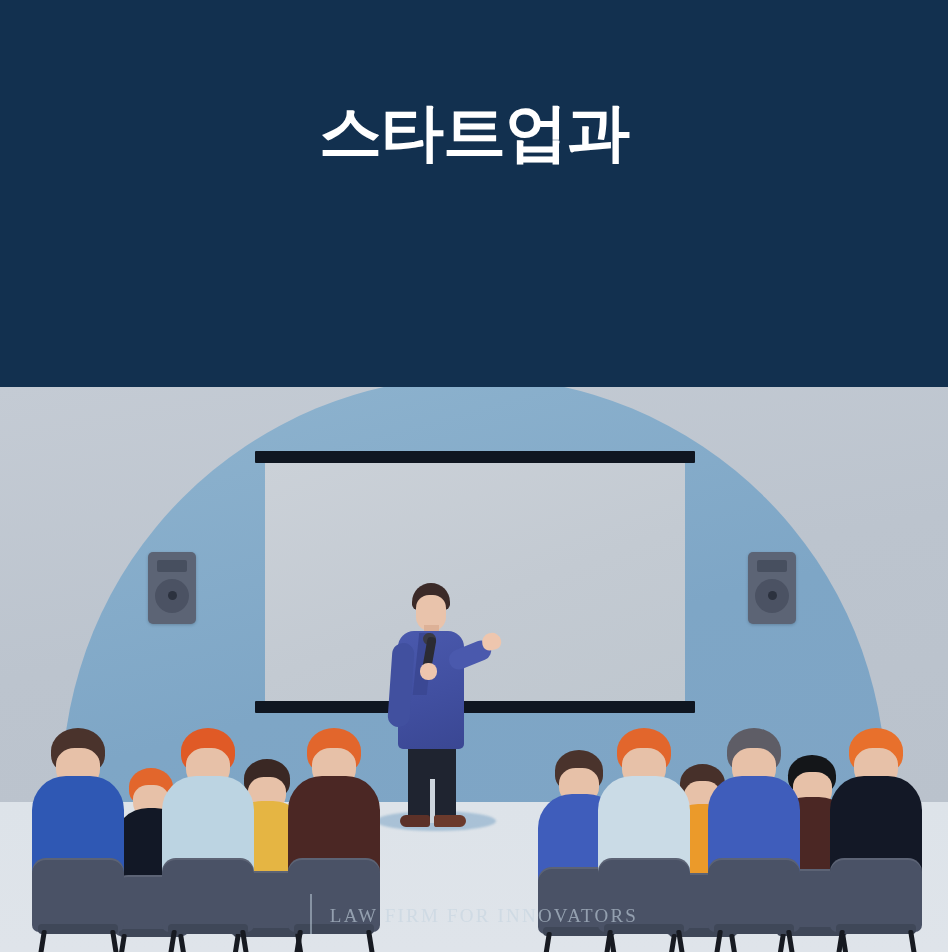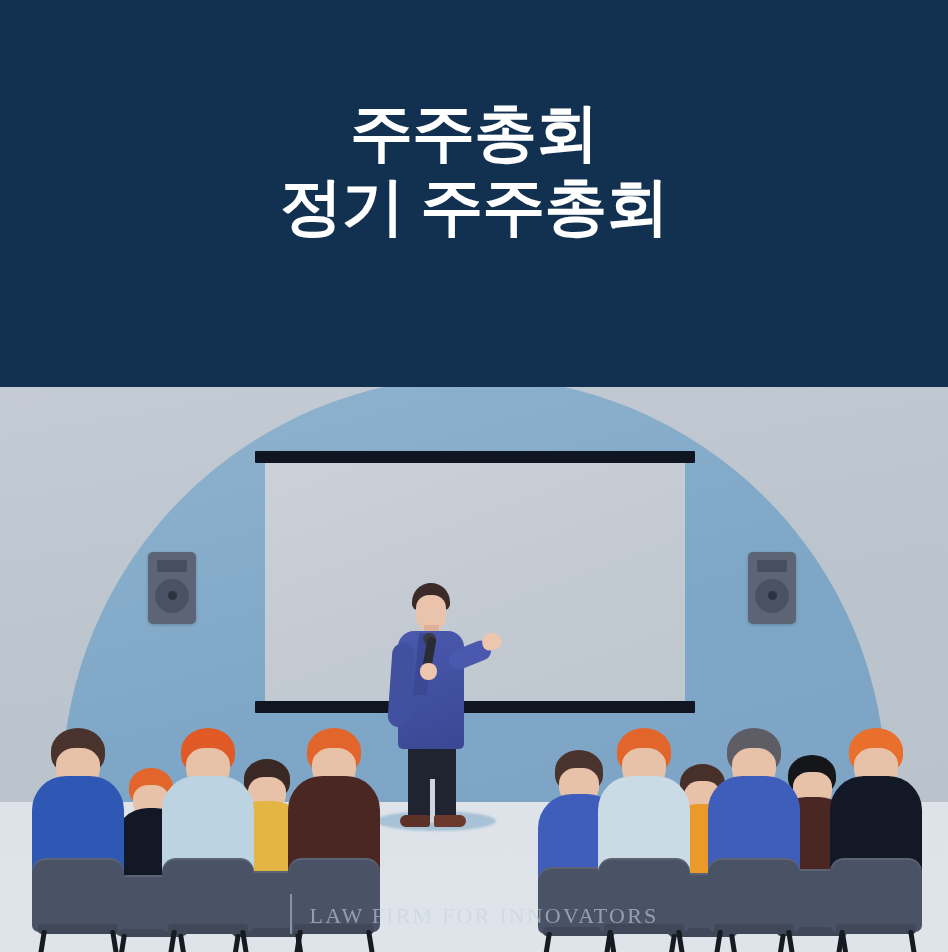--- a/index.html
+++ b/index.html
@@ -209,37 +209,36 @@
     letter-spacing: 5px;
     color: rgba(196, 212, 224, .62);
   }
   .wm-divider {
     width: 2px;
     height: 40px;
     background: rgba(196, 212, 224, .5);
   }
   .wm-tagline {
     font-family: "Liberation Serif", "DejaVu Serif", serif;
-    font-size: 22px;
+    font-size: 19px;
     line-height: 20px;
     letter-spacing: 2.2px;
     color: rgba(196, 212, 224, .6);
     align-self: center;
     margin-top: 4px;
   }
 </style>
 </head>
 <body>
 
 <div class="slide">
 
   <div class="header-band">
     <div class="title-block">
-      <span class="title-line">주주총회</span>
-      <span class="title-line">정기 주주총회</span>
+      <span class="title-line">스타트업과</span>
     </div>
   </div>
 
   <div class="illustration">
 
     <div class="dome"></div>
 
     <div class="screen-wrap">
       <div class="screen-bar top"></div>
       <div class="screen-face"></div>

